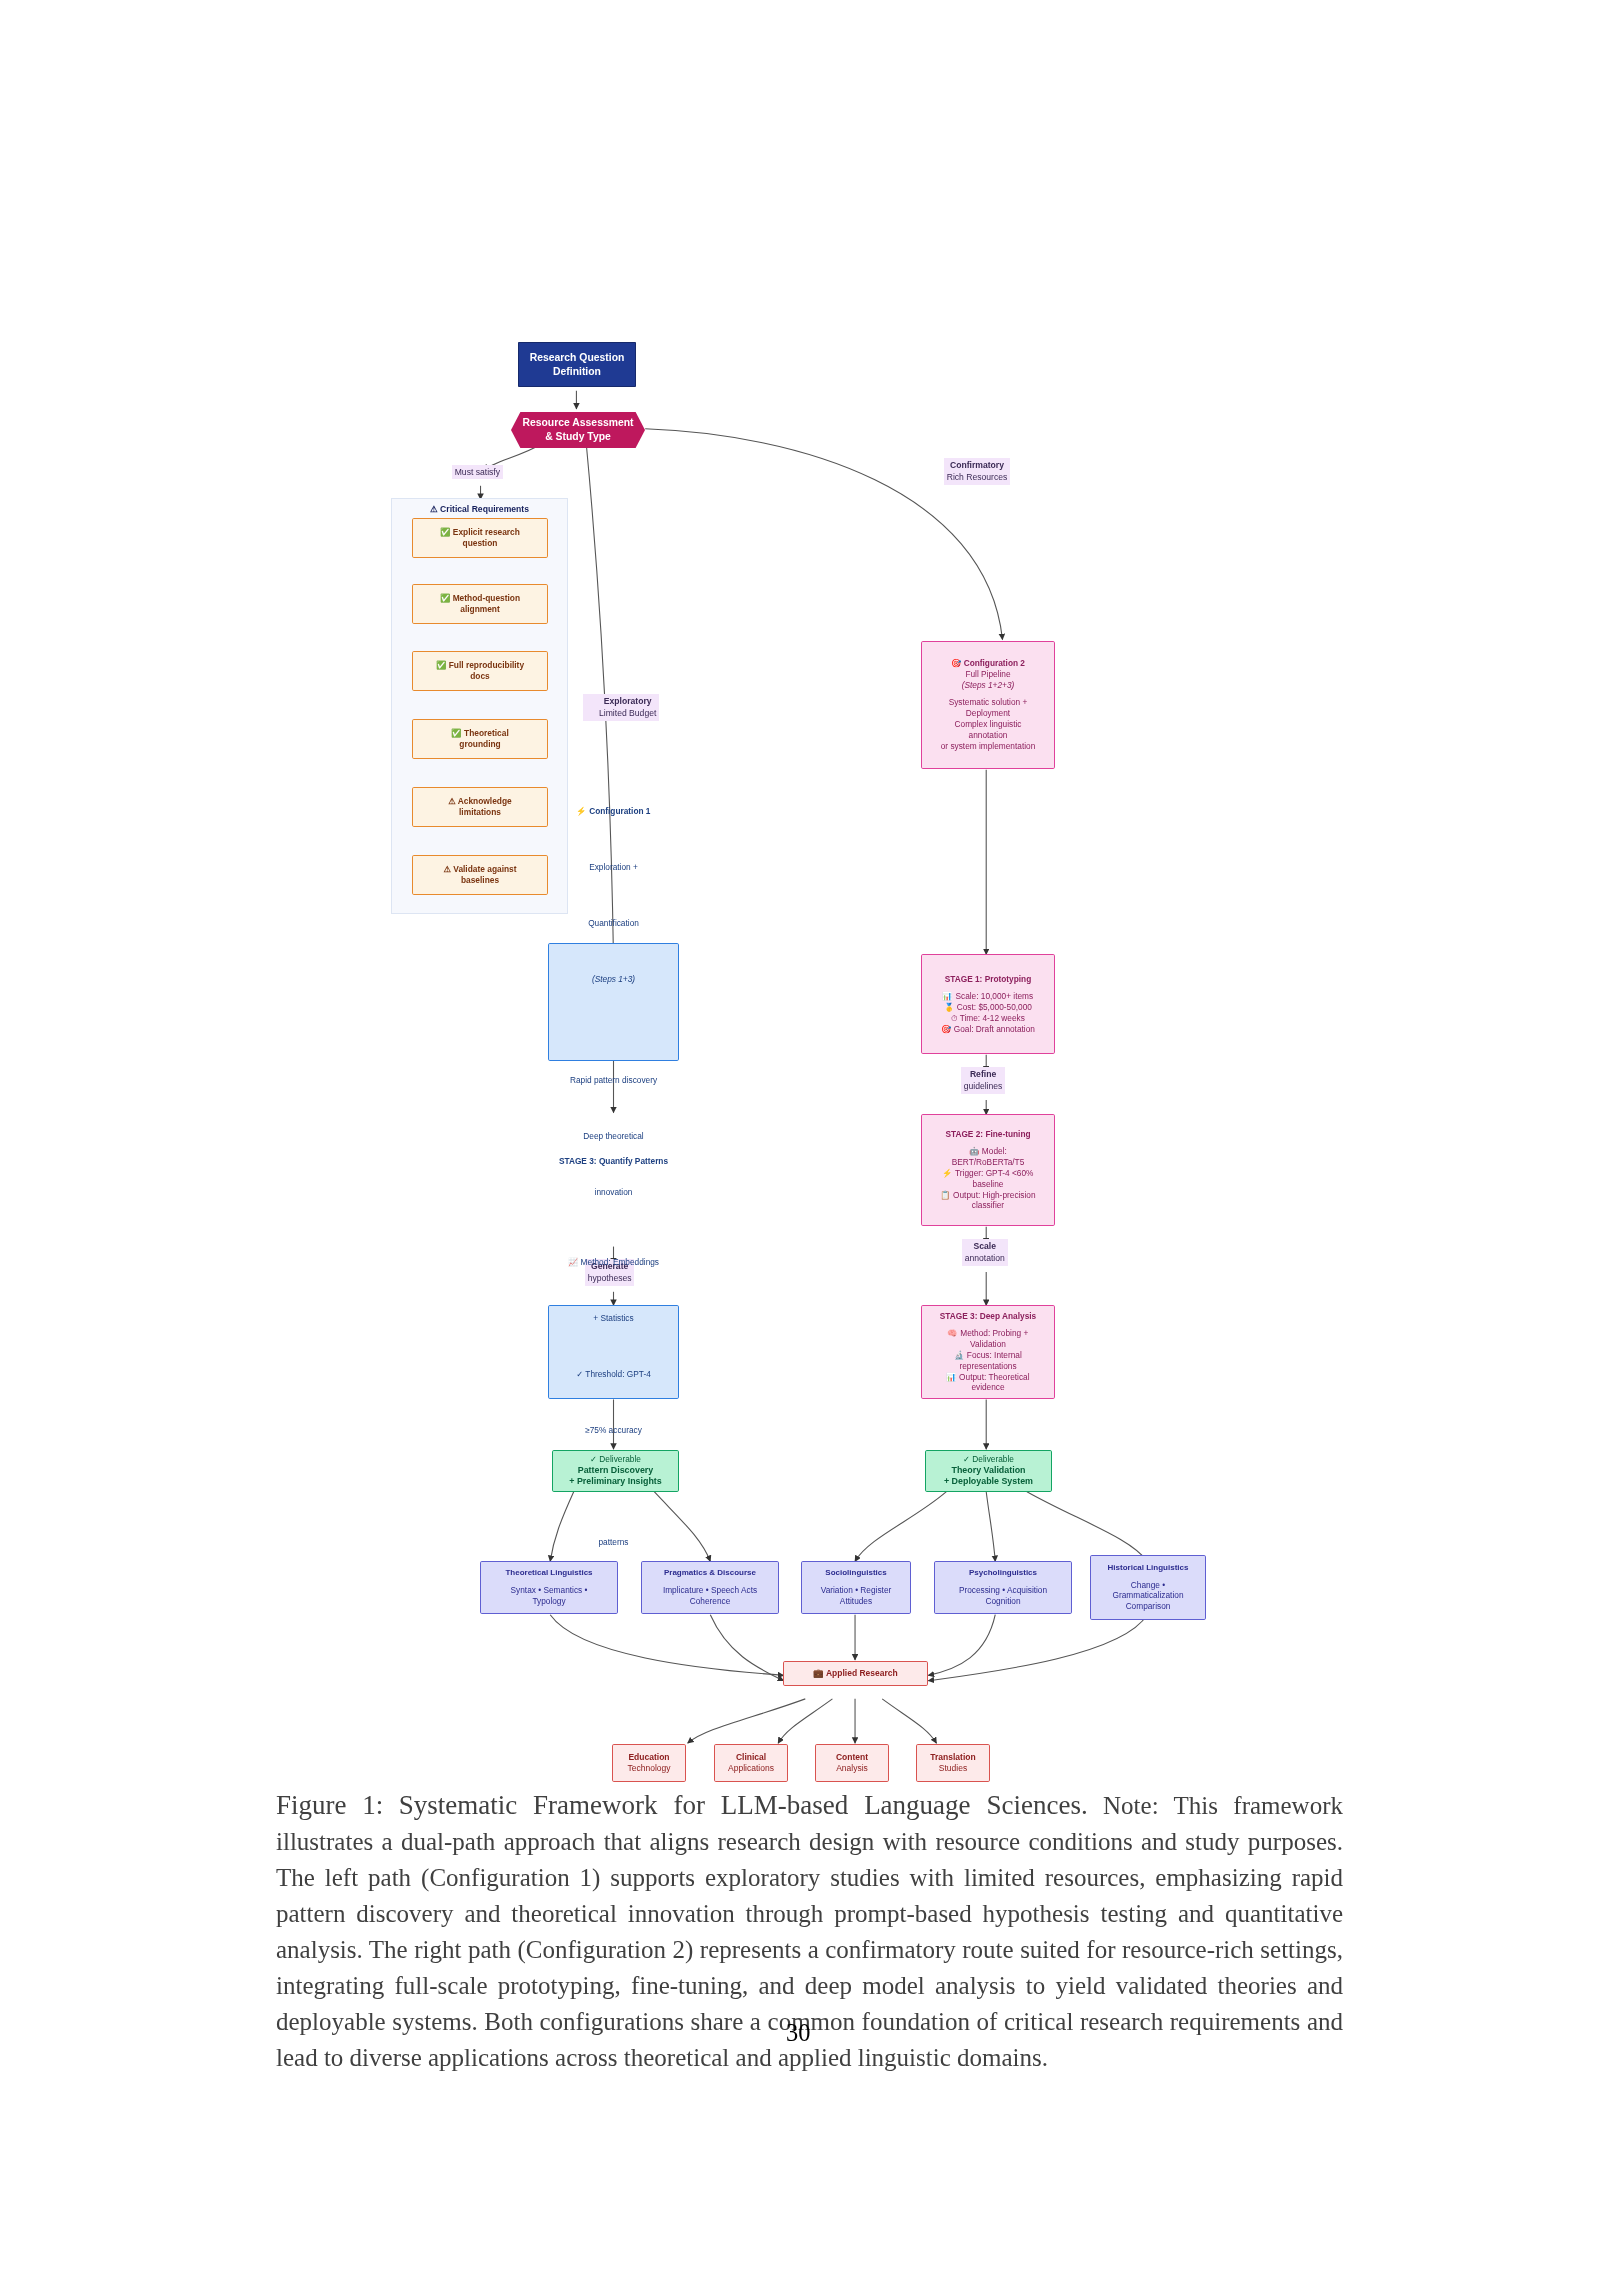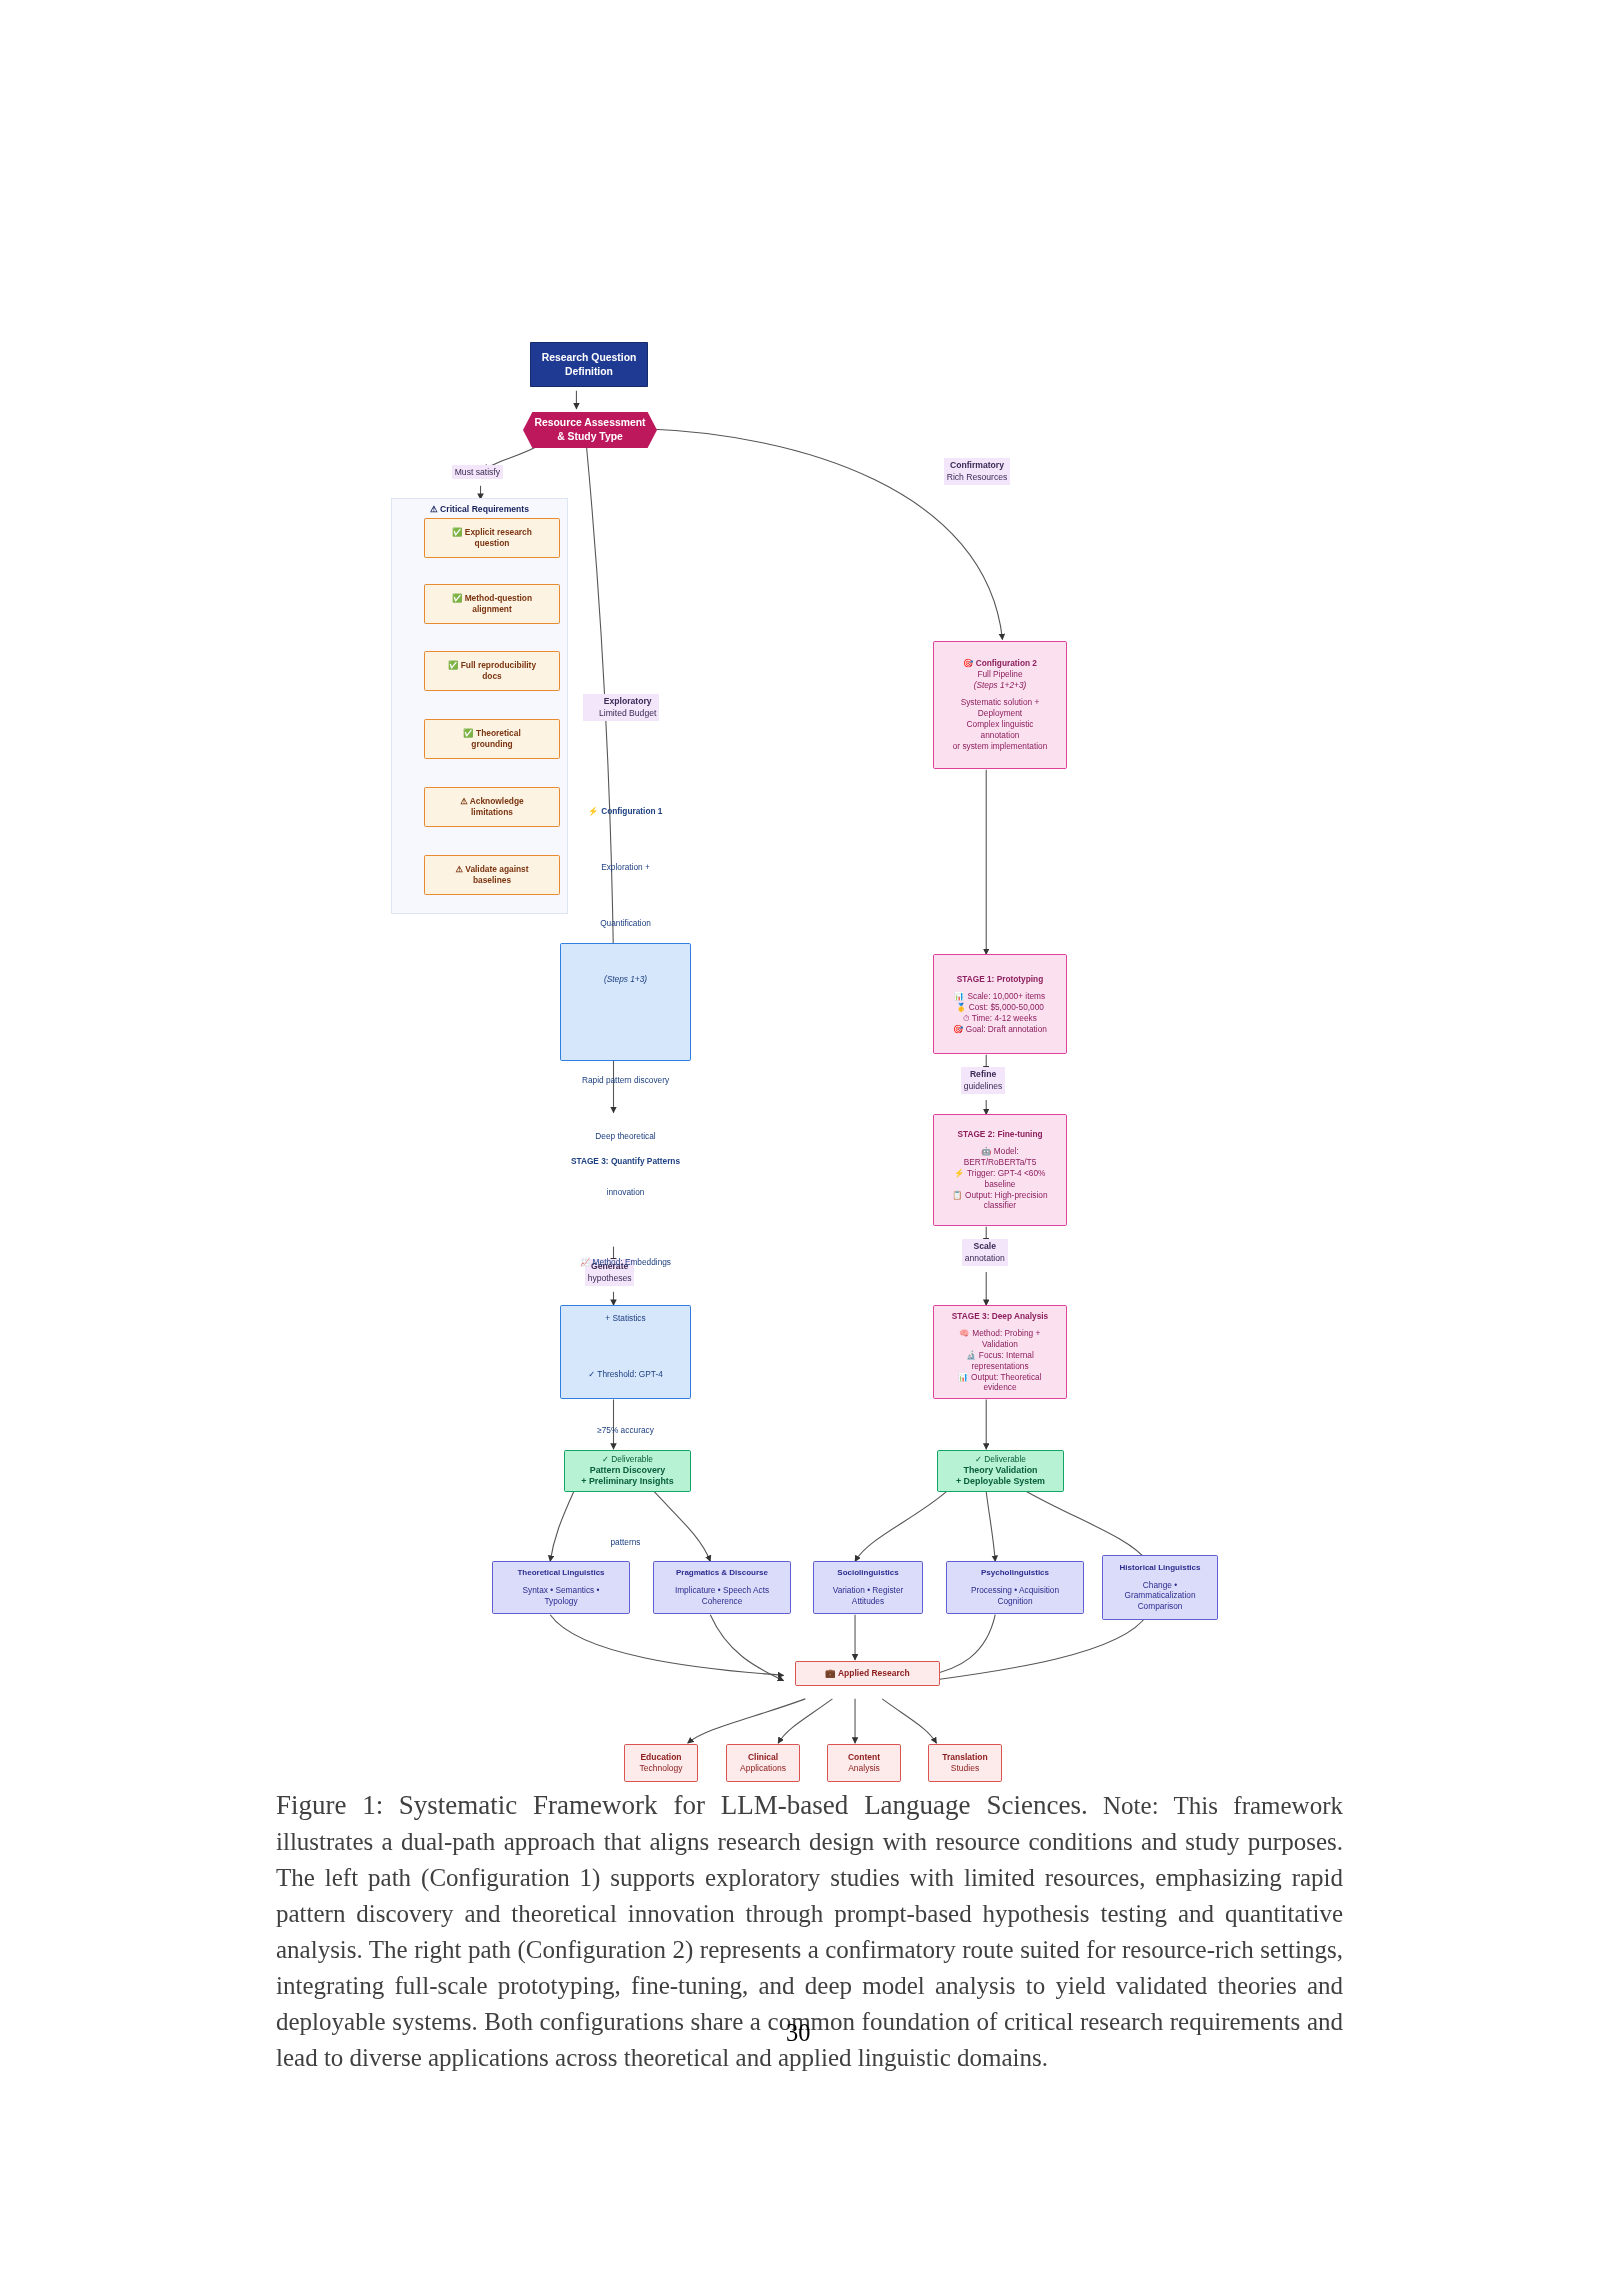--- a/index.html
+++ b/index.html
@@ -27,21 +27,20 @@
     position: absolute;
     left: 0; top: 0;
     width: 1616px; height: 1764px;
     pointer-events: none;
   }
   .node {
     position: absolute;
     box-sizing: border-box;
     text-align: center;
     line-height: 1.32;
-    margin-left: 12px;
   }
 
   
   .n-start {
     background: #1f3a93;
     border: 0.9px solid #16296b;
     color: #ffffff;
     font-size: 10.4px;
     font-weight: bold;
     display: flex;

